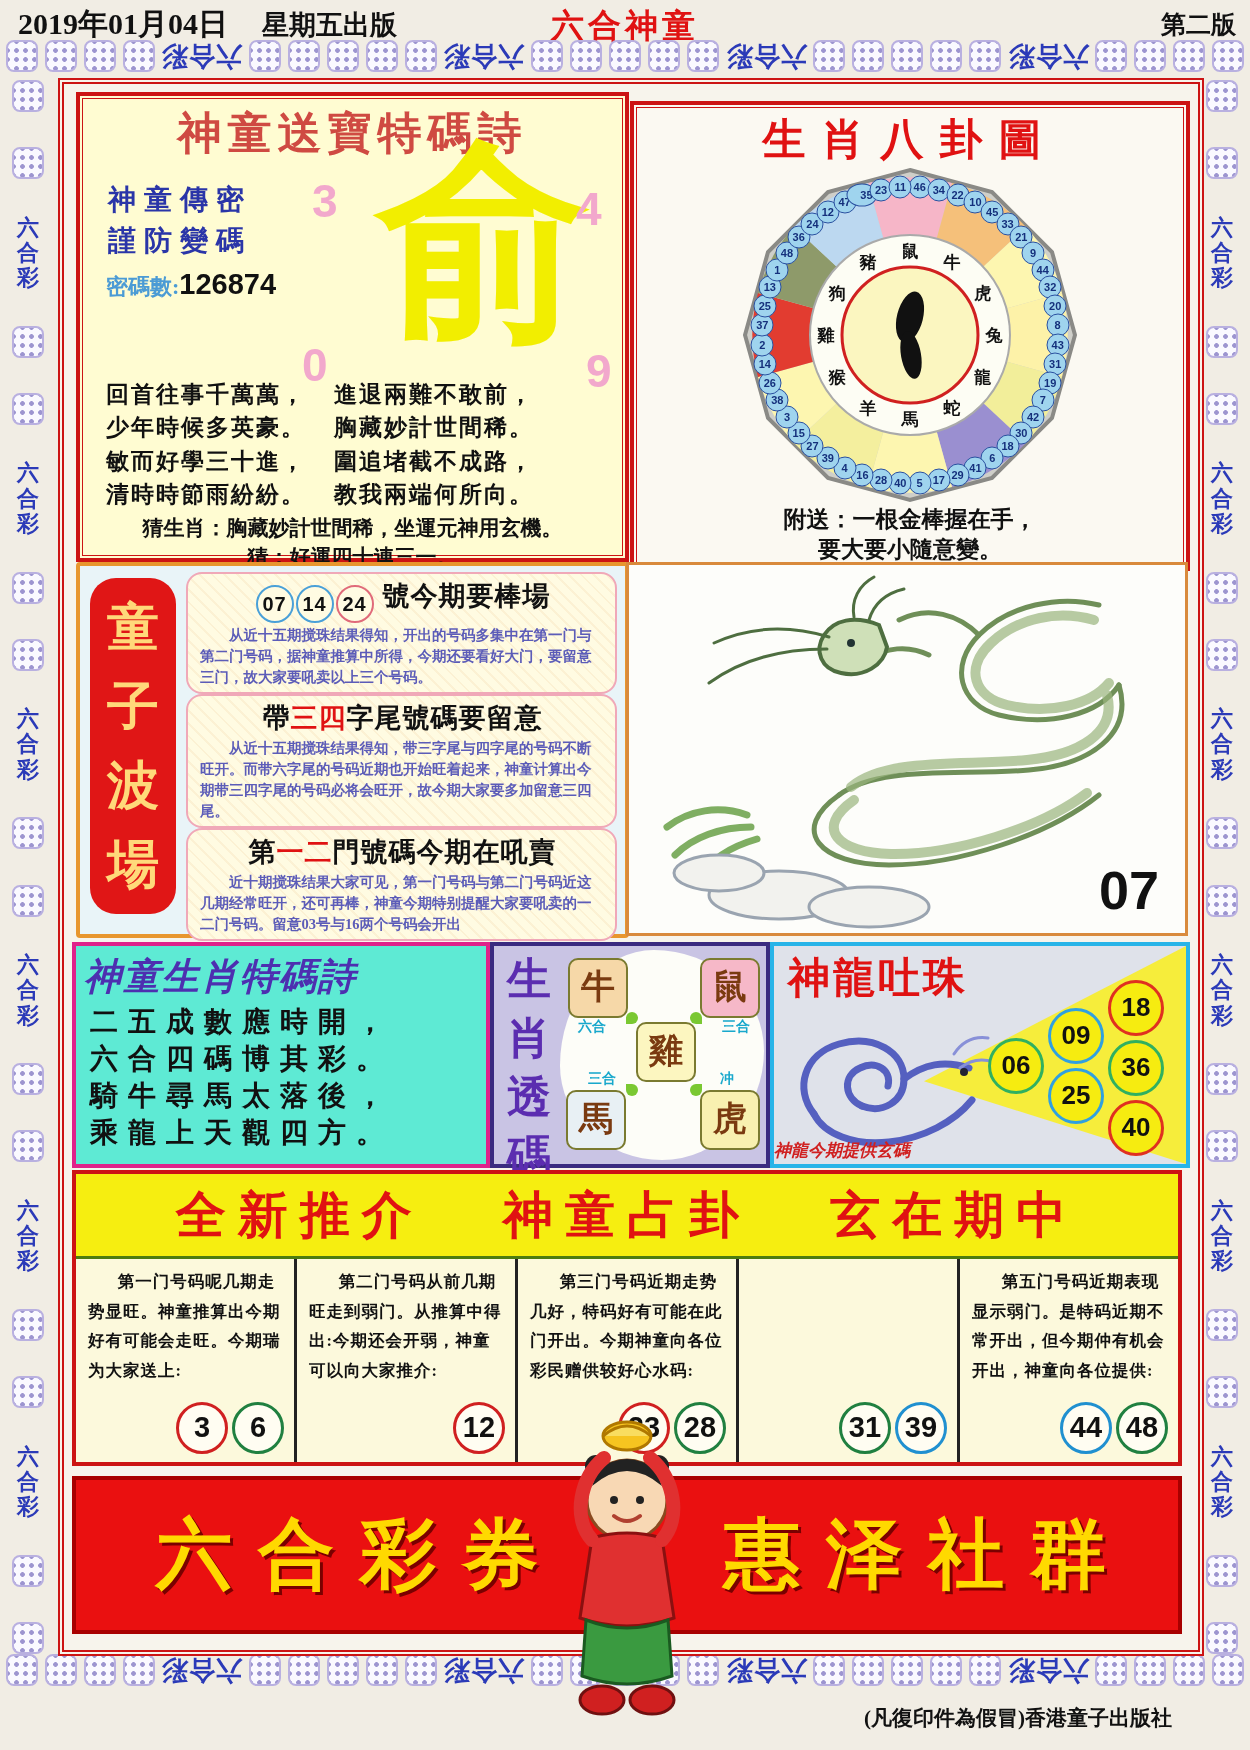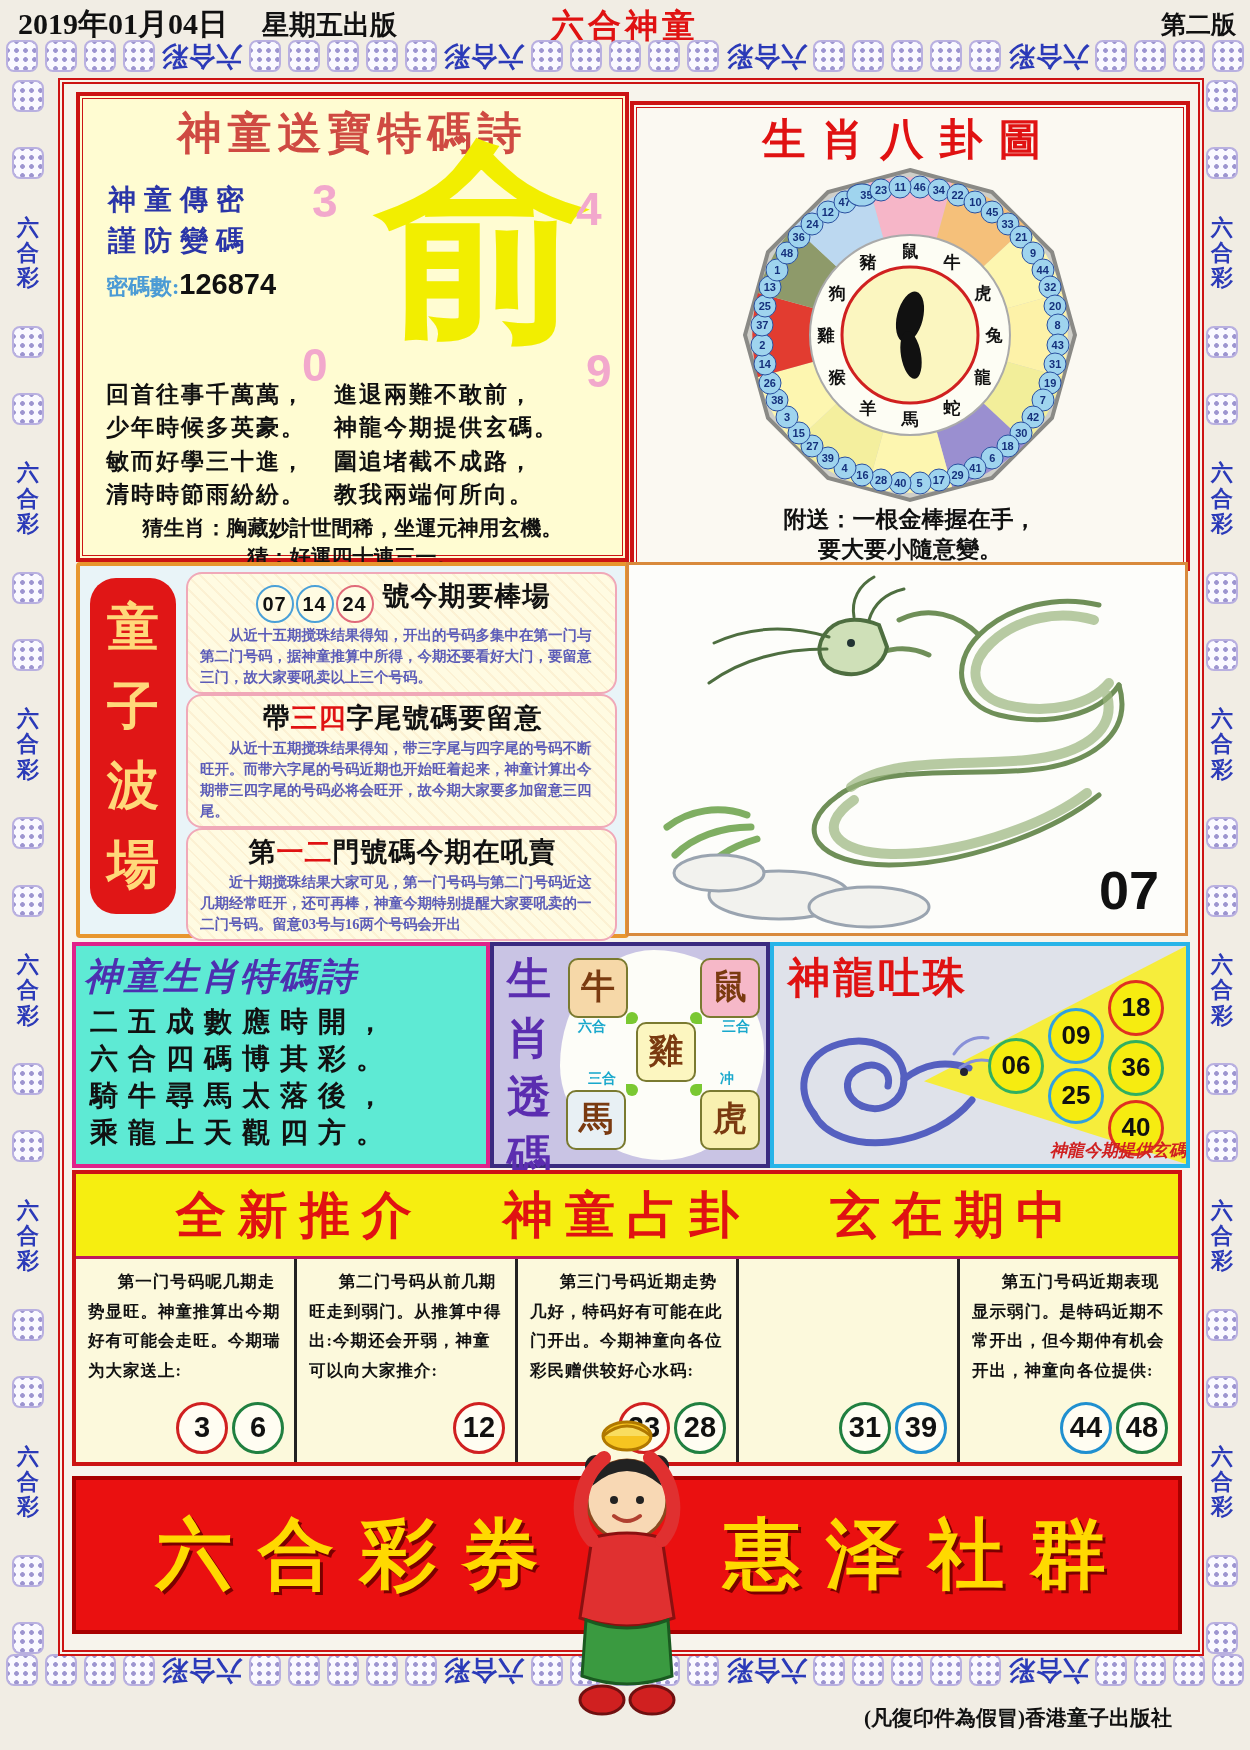--- a/index.html
+++ b/index.html
@@ -89,27 +89,27 @@
   .gdot{position:absolute;width:12px;height:12px;border-radius:50% 50% 50% 0;background:#7ac832;}
 
   
   .shenlong{position:absolute;left:706px;top:858px;width:412px;height:218px;background:#dfe2ea;border:4px solid #28b4e8;overflow:hidden;}
   .shenlong .t{position:absolute;left:14px;top:4px;font:bold 42px "Liberation Serif",serif;color:#e01212;letter-spacing:3px;z-index:3;}
   .beam{position:absolute;left:150px;top:0;right:0;bottom:0;background:rgba(248,238,40,.9);clip-path:polygon(0 62%,100% 0,100% 100%);z-index:1;}
   .sl-ball{position:absolute;width:50px;height:50px;border-radius:50%;background:#f6ec10;border:3px solid #e03020;
            font:bold 26px/48px "Liberation Sans",sans-serif;color:#111;text-align:center;z-index:4;}
   .slb0{left:334px;top:34px;} .slb1{left:274px;top:62px;} .slb2{left:214px;top:92px;}
   .slb3{left:334px;top:94px;} .slb4{left:274px;top:122px;} .slb5{left:334px;top:154px;}
-  .shenlong .cap{position:absolute;left:0;right:0;bottom:2px;text-align:right;font:bold italic 17px "Liberation Serif",serif;color:#d02020;z-index:5;margin-left:34px;}
+  .shenlong .cap{position:absolute;left:0;right:0;bottom:2px;text-align:left;font:bold italic 17px "Liberation Serif",serif;color:#d02020;z-index:5;}
 
   
   .rec{position:absolute;left:8px;top:1086px;width:1110px;height:296px;border:4px solid #cc1414;background:#f6ee10;box-sizing:border-box;}
   .rec .hd{height:82px;display:flex;align-items:center;justify-content:space-around;padding:0 60px;}
   .rec .hd span{font:bold 50px "Liberation Serif",serif;color:#e01212;letter-spacing:12px;}
-  .rec .cols{position:absolute;left:0;right:0;top:82px;bottom:0;display:flex;border-top:3px solid #be185d;}
+  .rec .cols{position:absolute;left:0;right:0;top:82px;bottom:0;display:flex;border-top:3px solid #4d7c0f;}
   .rcol{flex:1;position:relative;background:#fcf9dc;border-right:3px solid #222;padding:8px 12px 6px;box-sizing:border-box;}
   .rcol:last-child{border-right:none;}
   .rcol .tx{font:bold 16.5px/1.8 "Liberation Serif",serif;color:#111;text-indent:1.8em;letter-spacing:1px;}
   .rec-balls{position:absolute;right:10px;bottom:8px;display:flex;gap:4px;}
   .rball{width:46px;height:46px;border-radius:50%;background:#fffdf2;border:3px solid #d02020;
          font:bold 29px/44px "Liberation Sans",sans-serif;color:#111;text-align:center;}
 
   
   .banner{position:absolute;left:8px;top:1392px;width:1110px;height:158px;background:#ea1010;border:4px solid #a80000;box-sizing:border-box;}
   .banner .bl{position:absolute;left:80px;top:50%;transform:translateY(-50%);font:bold 76px "Liberation Serif",serif;color:#ffd900;letter-spacing:26px;text-shadow:3px 3px 0 #7a0000;}
@@ -298,21 +298,21 @@
     <span class="pk d3">9</span>
     <div class="poems">
       <div class="pcol" id="poem-left">
           <div>回首往事千萬萬，</div>
           <div>少年時候多英豪。</div>
           <div>敏而好學三十進，</div>
           <div>清時時節雨紛紛。</div>
         </div>
       <div class="pcol" id="poem-right">
           <div>進退兩難不敢前，</div>
-          <div>神龍今期提供玄碼。</div>
+          <div>胸藏妙計世間稀。</div>
           <div>圍追堵截不成路，</div>
           <div>教我兩端何所向。</div>
         </div>
     </div>
     <div class="g1">猜生肖：胸藏妙計世間稀，坐運元神用玄機。</div>
     <div class="g2">猜：好運四十連三一。</div>
   </div>
 
   <div class="box2">
     <div class="t">生肖八卦圖</div>

